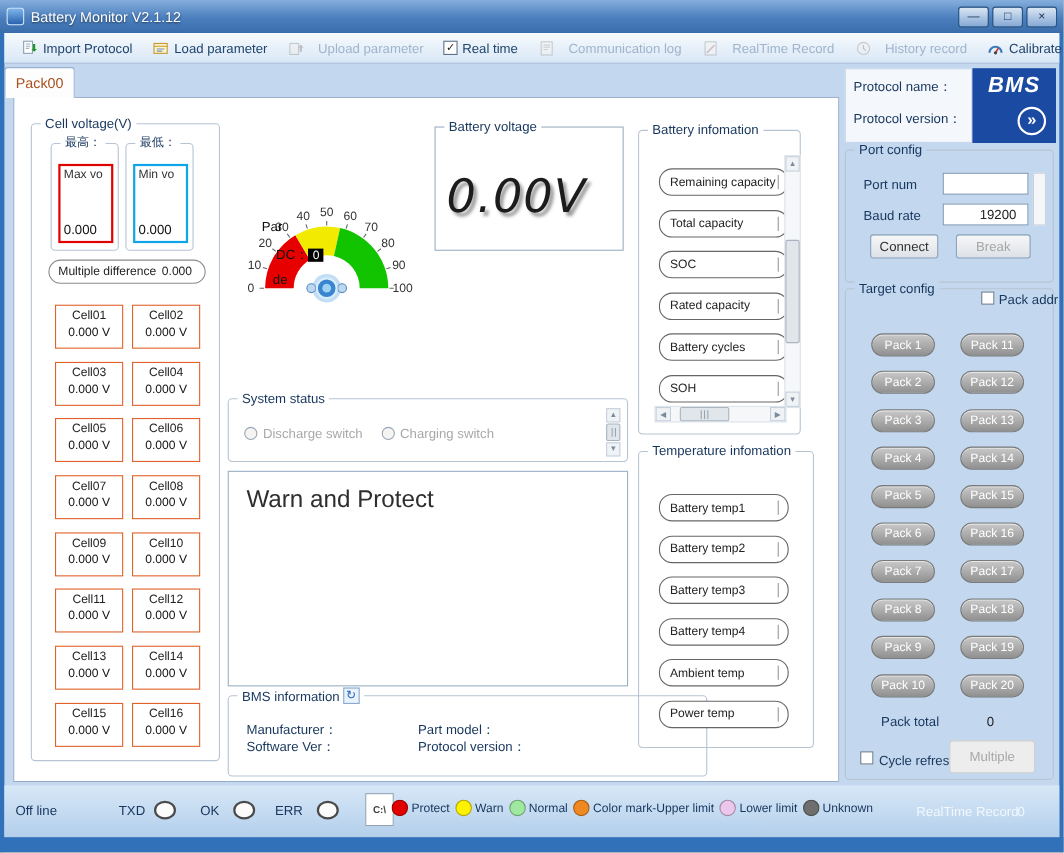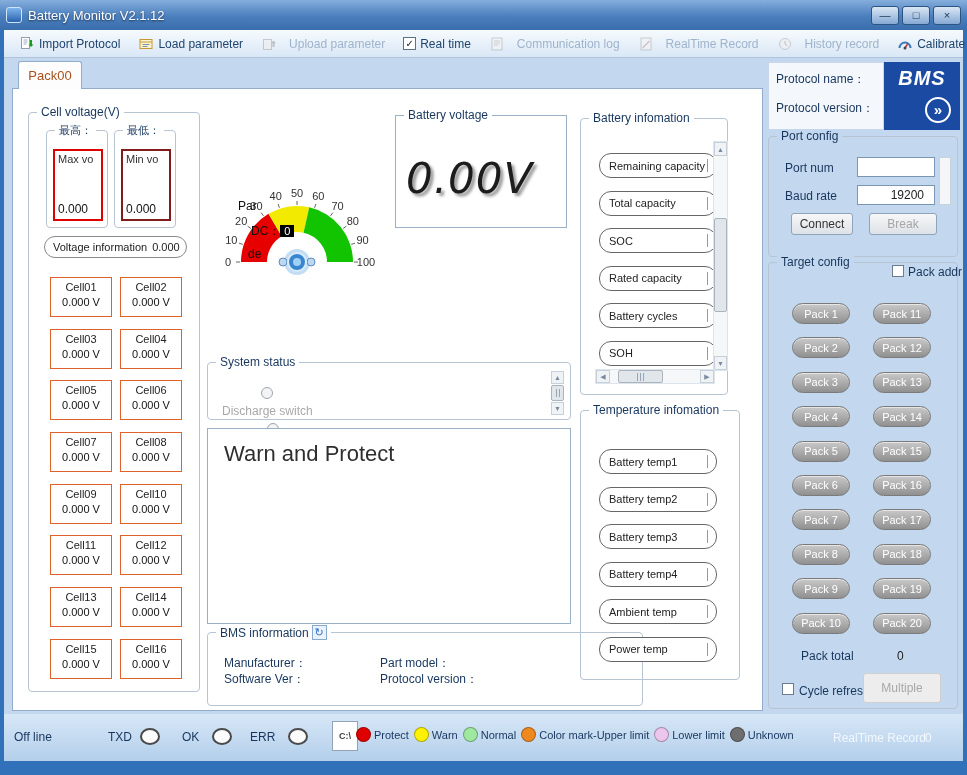--- a/index.html
+++ b/index.html
@@ -19,33 +19,33 @@
 
   
   #toolbar{left:4px;top:30px;width:959px;height:28px;background:linear-gradient(#f6fafd,#dcioe 60%,#d9e7f6);background:linear-gradient(#f6fafd,#d9e7f6);border-bottom:1px solid #b0c4dc;display:flex;align-items:center;padding-left:8px;}
   .tb-item{display:flex;align-items:center;gap:4px;padding:0 7px;height:24px;color:#20456e;white-space:nowrap;}
   .tb-item.tb-disabled{color:#9fb4cc;gap:12px;}
   .tb-item.tb-disabled svg{opacity:.55;}
   .tb-sep{width:1px;height:20px;background:#b9c9da;box-shadow:1px 0 0 #fff;margin:0 2px;}
   .tb-check{width:13px;height:13px;border:1px solid #5d7186;background:#fff;font-size:10px;line-height:11px;text-align:center;color:#222;}
 
   
-  #tab-pack00{left:18px;top:61px;width:64px;height:28px;background:#fdfdfd;border:1px solid #94accc;border-bottom:none;border-radius:3px 3px 0 0;color:#a8511f;font-size:13px;display:flex;align-items:center;justify-content:center;z-index:3;}
+  #tab-pack00{left:4px;top:61px;width:64px;height:28px;background:#fdfdfd;border:1px solid #94accc;border-bottom:none;border-radius:3px 3px 0 0;color:#a8511f;font-size:13px;display:flex;align-items:center;justify-content:center;z-index:3;}
   #main-panel{left:12px;top:88px;width:751px;height:623px;background:#fff;border:1px solid #94accc;z-index:1;}
 
   
   .groupbox{position:absolute;border:1px solid #b6c4d4;border-radius:4px;}
   .gb-title{position:absolute;top:-8px;left:8px;background:#fff;padding:0 4px;font-size:12px;color:#17365d;line-height:14px;white-space:nowrap;display:flex;align-items:center;gap:3px;}
   .gb-blue>.gb-title{background:#c3d8ee;}
   .gb-small-title{font-size:11px;}
 
   
   .mm-box{position:absolute;left:6px;top:18px;width:50px;height:72px;background:#fff;overflow:hidden;}
   .mm-box.max{border:2px solid #df0000;}
-  .mm-box.min{border:2px solid #7f1d1d;}
+  .mm-box.min{border:2px solid #0ea5e9;}
   .mm-cap{font-size:11px;color:#333;white-space:nowrap;padding:2px 0 0 3px;}
   .mm-val{position:absolute;bottom:3px;left:3px;font-size:12px;color:#111;white-space:nowrap;}
   #vd-pill{left:44px;top:236px;width:143px;height:22px;border:1px solid #8a8a8a;border-radius:11px;background:#fff;display:flex;align-items:center;gap:5px;padding:0 8px;font-size:11px;color:#222;white-space:nowrap;overflow:hidden;}
   #cells-grid{left:50px;top:277px;width:140px;display:grid;grid-template-columns:62px 62px;column-gap:8px;row-gap:11.7px;grid-auto-rows:40px;}
   .cell-box{border:1px solid #e0622a;background:#fff;text-align:center;font-size:11px;padding-top:3px;overflow:hidden;}
   .cell-name{color:#222;}
   .cell-val{color:#111;margin-top:3px;}
 
   
   .gauge-ov{position:absolute;font-size:12px;color:#111;z-index:2;white-space:nowrap;}
@@ -205,21 +205,21 @@
     </div>
   </div>
   <div class="groupbox" style="left:114px;top:130px;width:62px;height:98px;z-index:2;padding-left:12px;">
     <span class="gb-title gb-small-title">最低：</span>
     <div class="mm-box min">
       <div class="mm-cap">Min vo</div>
       <div class="mm-val">0.000</div>
     </div>
   </div>
   <div id="vd-pill" class="abs" style="z-index:2;">
-    <span>Voltage information</span>
+    <span>Multiple difference</span>
     <span>0.000</span>
   </div>
   <div id="cells-grid" class="abs" style="z-index:2;">
       <div class="cell-box">
         <div class="cell-name">Cell01</div>
         <div class="cell-val">0.000 V</div>
       </div>
       <div class="cell-box">
         <div class="cell-name">Cell02</div>
         <div class="cell-val">0.000 V</div>
@@ -320,21 +320,21 @@
   </div>
   <div class="gauge-ov" style="left:248px;top:247px;">de</div>
 
   <div class="val-box" style="left:395px;top:115px;width:172px;height:113px;z-index:2;">
     <span class="vb-title">Battery voltage</span>
     <div class="big-val" style="font-size:42px;margin:38px 0 0 10px;">0.00V</div>
   </div>
 
   <div class="groupbox" style="left:207px;top:362px;width:364px;height:58px;z-index:2;">
     <span class="gb-title">System status</span>
-    <div style="position:absolute;left:14px;top:24px;display:flex;align-items:center;gap:5px;flex-direction:column;">
+    <div style="position:absolute;left:14px;top:24px;display:flex;align-items:center;gap:5px;">
       <span class="radio"></span>
       <span class="radio-label">Discharge switch</span>
       <span class="radio" style="margin-left:12px;"></span>
       <span class="radio-label">Charging switch</span>
     </div>
     <div style="position:absolute;right:6px;top:8px;width:13px;height:44px;">
       <div class="sb-btn" style="width:13px;height:13px;">
           <span>▲</span>
         </div>
       <div class="sb-thumb" style="width:13px;height:16px;margin-top:1px;">

